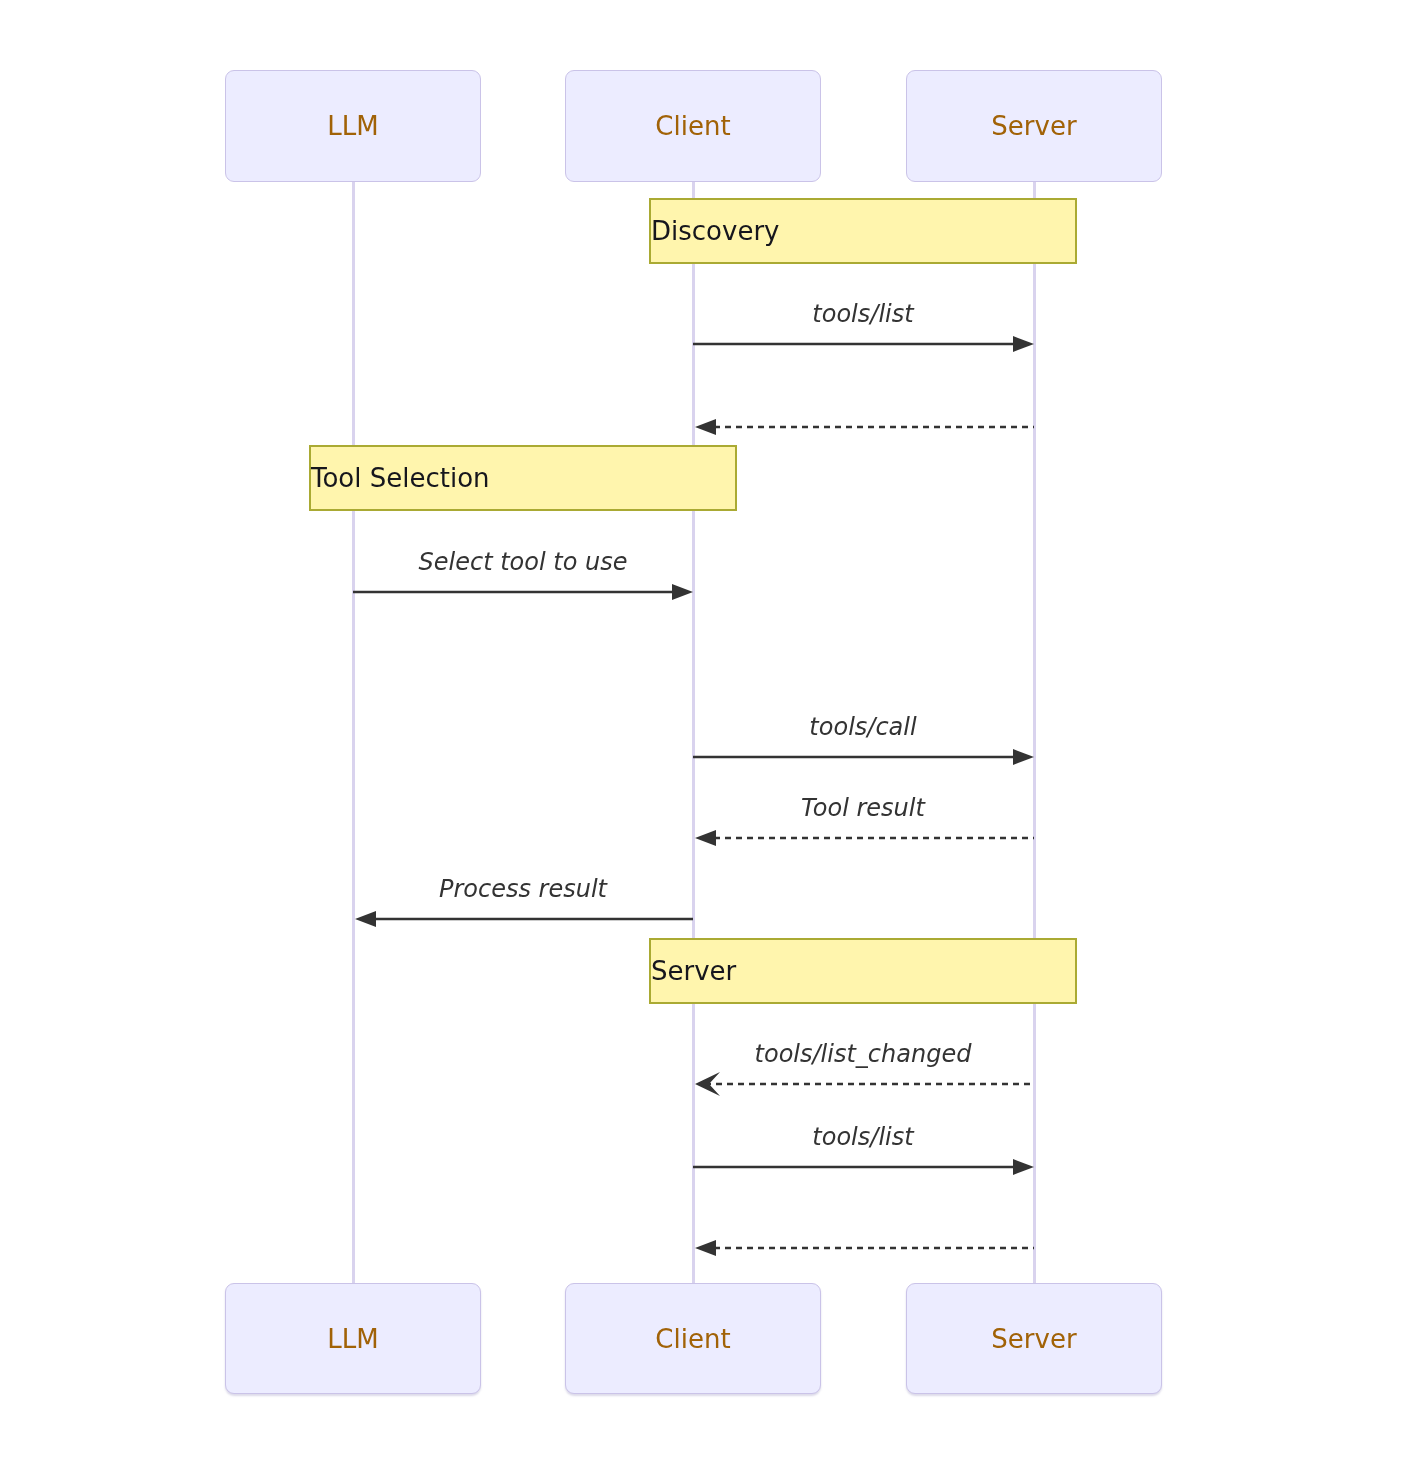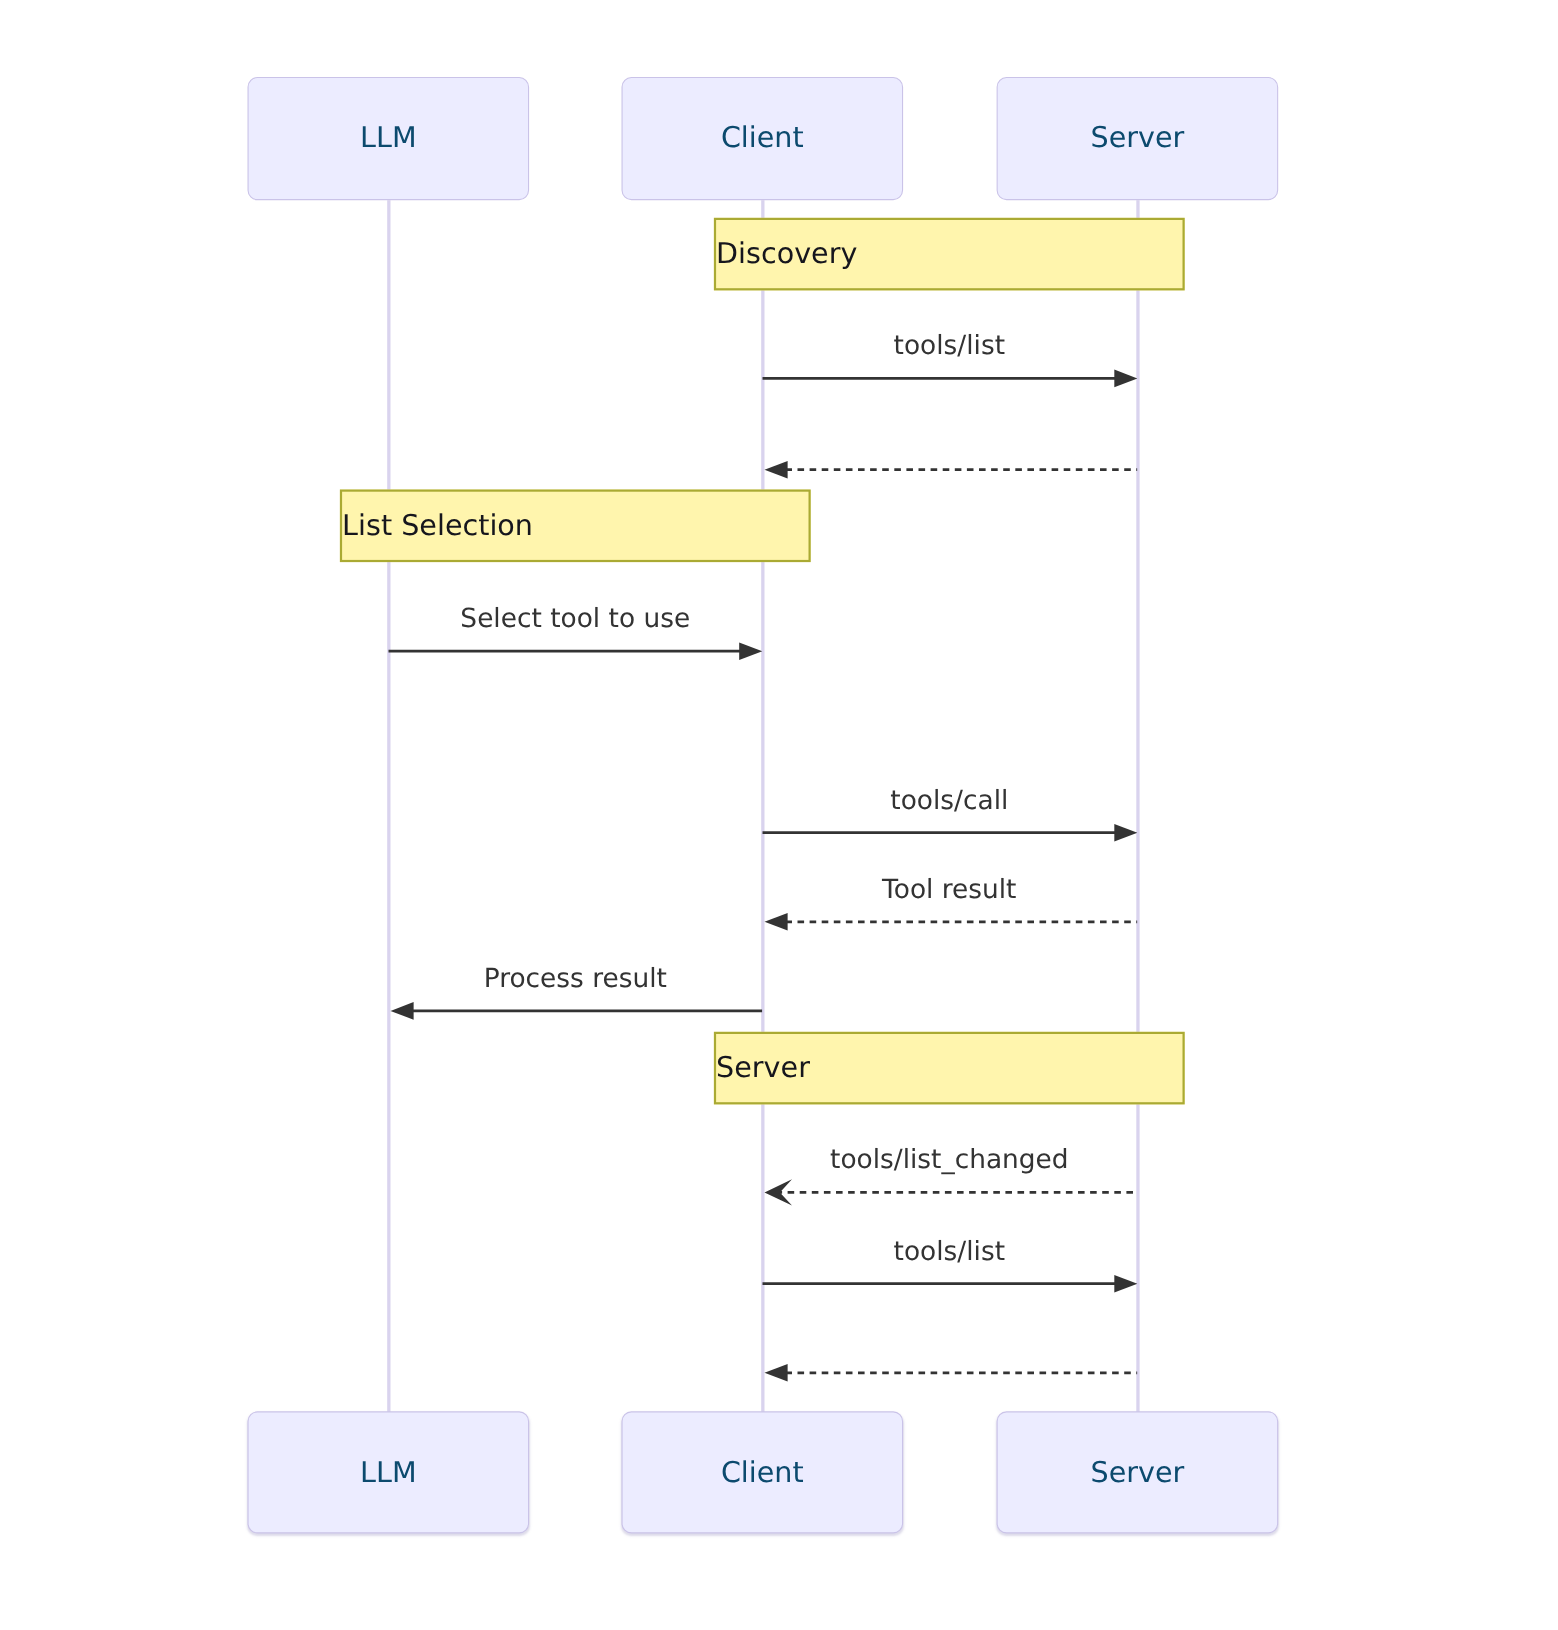--- a/index.html
+++ b/index.html
@@ -10,34 +10,35 @@
   .lifeline{
     position:absolute;width:3px;top:182px;height:1102px;
     background:var(--lifeline,#d9d3ee);
   }
   .actor{
     position:absolute;width:256px;height:112px;box-sizing:border-box;
     background:var(--actor-fill,#ececff);
     border:1.5px solid var(--actor-border,#cac3e8);
     border-radius:9px;
     display:flex;align-items:center;justify-content:center;
-    font-size:26px;color:#0c4a6e;
+    font-size:26px;color:#a16207;
   }
   .actor.bottom{height:111px;box-shadow:0 2px 2px rgba(120,110,170,.25);}
   .note{
     position:absolute;width:428px;height:66px;box-sizing:border-box;
     background:var(--note-fill,#fff5ad);
     border:2px solid var(--note-border,#aaaa33);
     display:flex;align-items:center;justify-content:flex-start;
     font-size:26px;color:#16161d;
   }
   .msg-label{
     position:absolute;width:420px;height:32px;line-height:32px;
     text-align:center;font-size:24px;color:var(--message-text,#333333);
     white-space:nowrap;
+    font-style:italic;
   }
   .arrow{position:absolute;height:28px;color:var(--arrow,#333333);display:block;}
   .arrow line{stroke:currentColor;stroke-width:2.5;}
   .arrow .dash{stroke-dasharray:6,5;}
   .arrow polygon{fill:currentColor;stroke:none;}
 </style>
 </head>
 <body>
 
 <div class="canvas">
@@ -65,21 +66,21 @@
     <line x1="0" y1="14" x2="322" y2="14"></line>
     <polygon points="341,14 320,6 320,22"></polygon>
   </svg>
 
   <svg class="arrow" style="left:693px;top:413px" width="341" height="28">
     <polygon points="2,14 23,6 23,22"></polygon>
     <line class="dash" x1="21" y1="14" x2="341" y2="14"></line>
   </svg>
 
   <div class="note" style="left:309px;top:445px">
-    <span>List Selection</span>
+    <span>Tool Selection</span>
   </div>
 
   <div class="msg-label" style="left:313px;top:546px">Select tool to use</div>
   <svg class="arrow" style="left:353px;top:578px" width="340" height="28">
     <line x1="0" y1="14" x2="321" y2="14"></line>
     <polygon points="340,14 319,6 319,22"></polygon>
   </svg>
 
 
   <div class="msg-label" style="left:653px;top:711px">tools/call</div>

